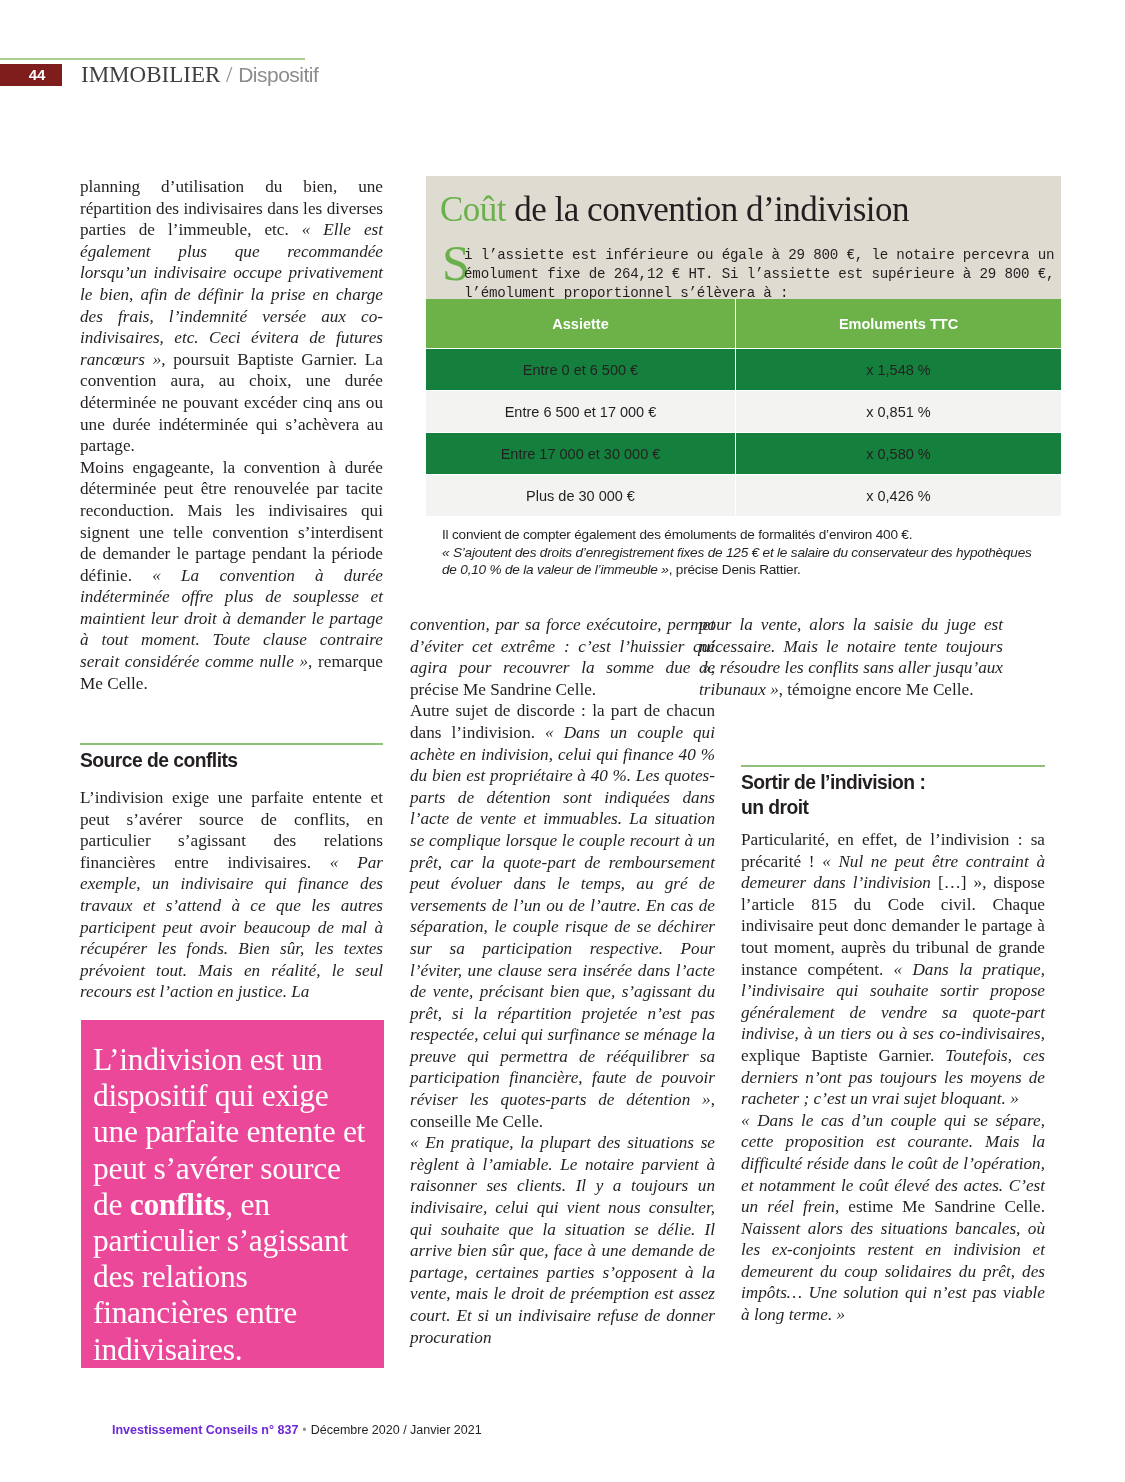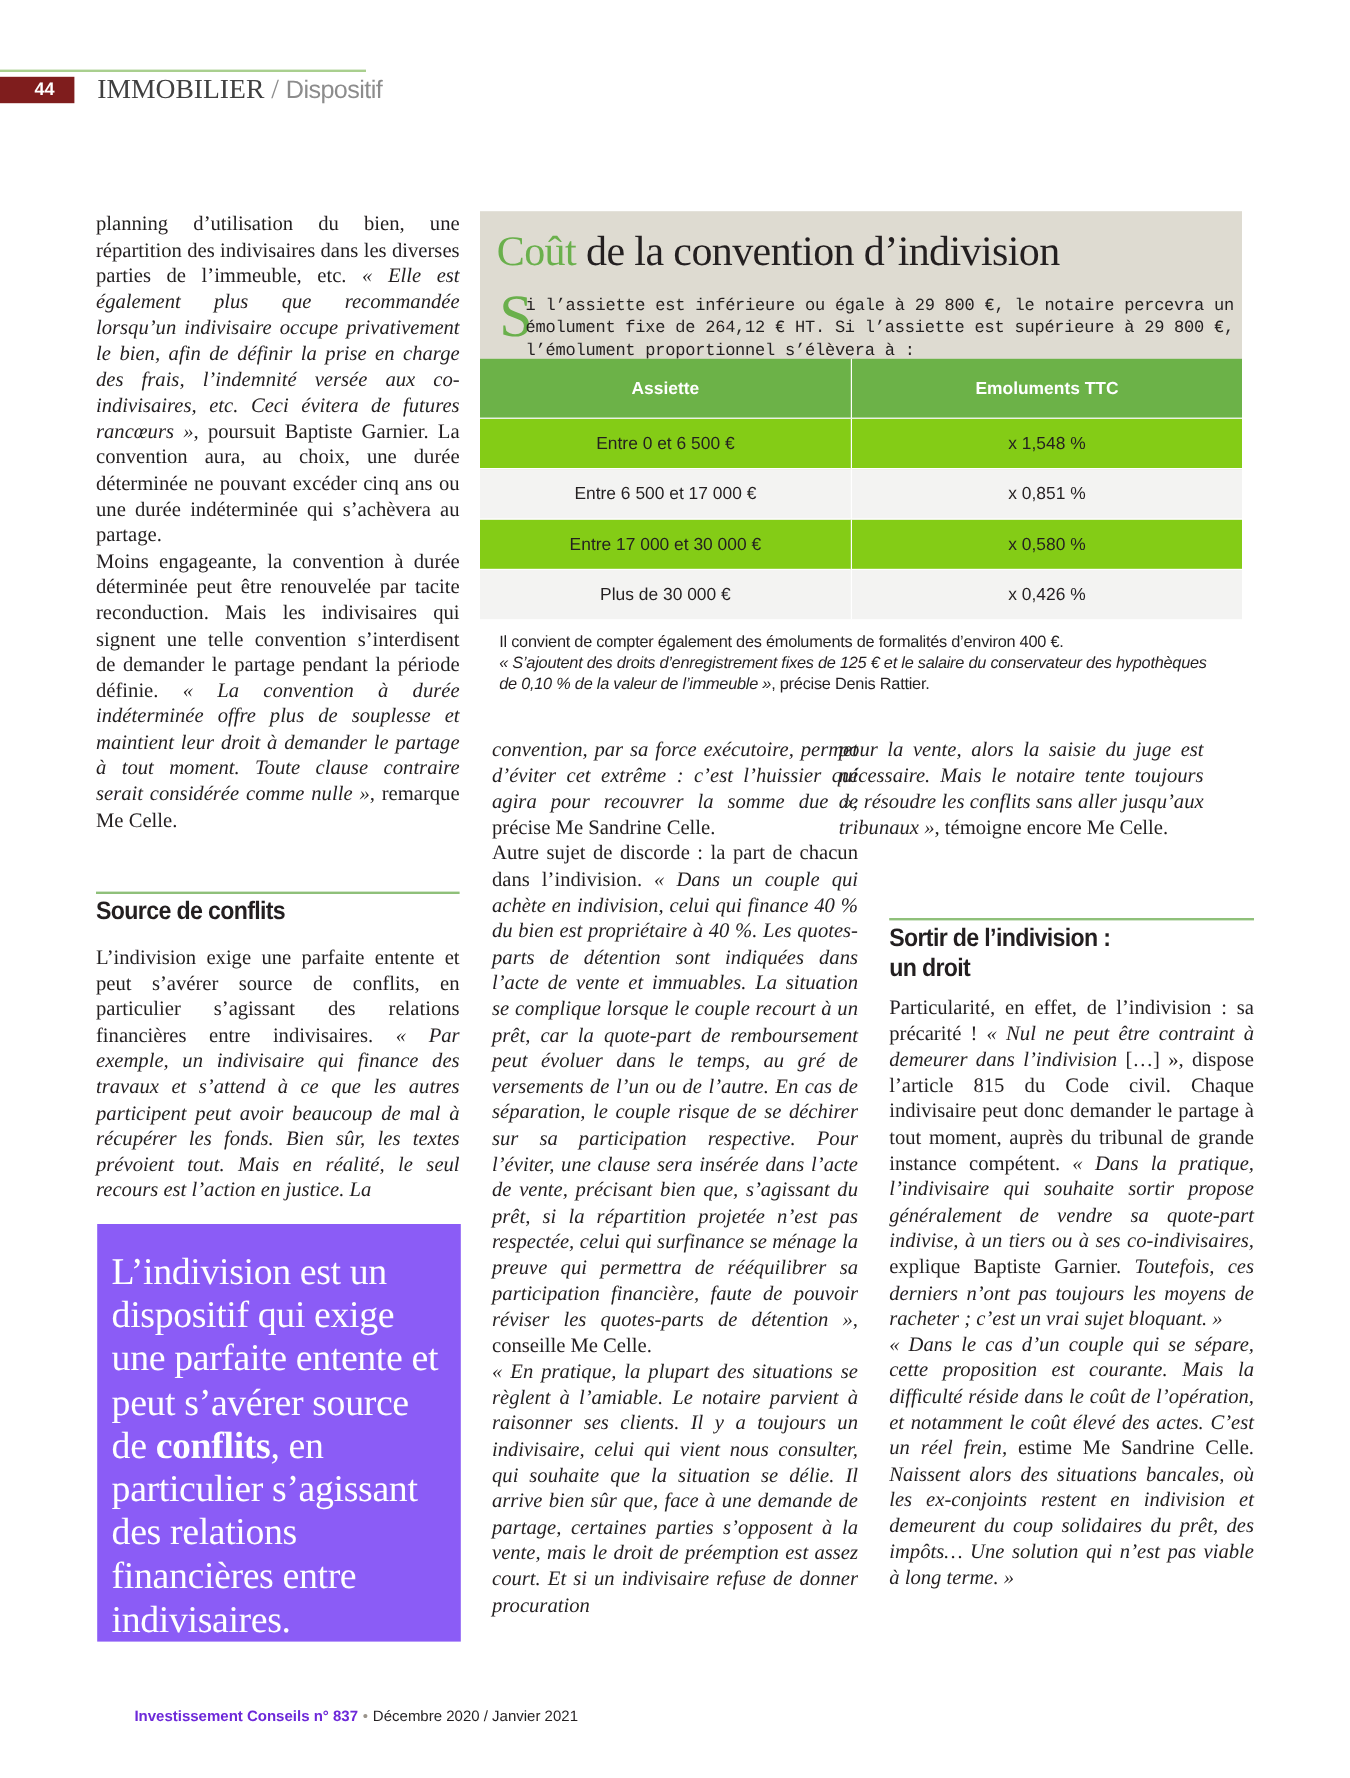--- a/index.html
+++ b/index.html
@@ -19,37 +19,37 @@
   .col p { margin:0; }
   .col i { font-style:italic; }
   .col1 { left:80px; top:176px; width:303px; }
   .col2 { left:410px; top:614px; width:305px; }
   .col3 { left:699px; top:614px; width:304px; }
 
   .h2-rule { position:absolute; height:2px; background:#8fc07a; }
   .h2 { position:absolute; font-family:"Liberation Sans", sans-serif; font-weight:bold; font-size:21px; line-height:25px; color:#231f20; letter-spacing:-0.6px; transform:scaleX(0.92); transform-origin:left; }
 
   
-  .box { position:absolute; left:400px; top:176px; width:635px; height:332px; background:#dedbd1; }
+  .box { position:absolute; left:426px; top:176px; width:635px; height:332px; background:#dedbd1; }
   .box-title { position:absolute; left:14px; top:12px; font-size:35px; line-height:44px; white-space:nowrap; letter-spacing:-0.5px; }
   .box-title .accent { color:#6ab04c; }
   .dropcap { position:absolute; left:16px; top:62px; font-size:50px; line-height:50px; color:#6ab04c; }
   .box-intro { position:absolute; left:38px; top:70px; width:600px; font-family:Liberation Mono, monospace; font-size:14.2px; line-height:19px; letter-spacing:-0.2px; }
   .tbl { position:absolute; left:0; top:123px; width:635px; border-collapse:collapse; font-family:"Liberation Sans", sans-serif; }
   .tbl th { background:#6cb248; color:#fff; height:47px; font-size:14.5px; font-weight:bold; text-align:center; border-right:1px solid #fff; }
   .tbl th:last-child { border-right:none; }
   .tbl td { height:39px; text-align:center; font-size:14.5px; border-right:1px solid #fff; border-top:1px solid #fff; }
   .tbl td:last-child { border-right:none; }
-  .tbl tr.odd td { background:#84cc16; }
+  .tbl tr.odd td { background:#15803d; }
   .tbl tr.even td { background:#f3f3f2; }
   .box-note { position:absolute; left:16px; top:350px; width:605px; font-family:"Liberation Sans", sans-serif; font-size:13.6px; line-height:17.5px; letter-spacing:-0.2px; }
   .box-note p { margin:0; }
 
   
-  .pull { position:absolute; left:81px; top:1020px; width:303px; height:348px; background:#8b5cf6; color:#fff; box-sizing:border-box; padding:22px 10px 0 12px; font-size:31.5px; line-height:36.2px; letter-spacing:-0.3px; }
+  .pull { position:absolute; left:81px; top:1020px; width:303px; height:348px; background:#ec4899; color:#fff; box-sizing:border-box; padding:22px 10px 0 12px; font-size:31.5px; line-height:36.2px; letter-spacing:-0.3px; }
   .pull b { font-weight:bold; }
 
   
   .footer { position:absolute; left:80px; top:1423px; font-family:"Liberation Sans", sans-serif; font-size:12.5px; white-space:nowrap; }
   .footer .mag { color:#6d28d9; font-weight:bold;padding-left:32px; }
   .footer .dot { color:#9a948b; margin:0 4px; }
   .footer .date { color:#231f20;text-align:center; }
 </style>
 </head>
 <body>

